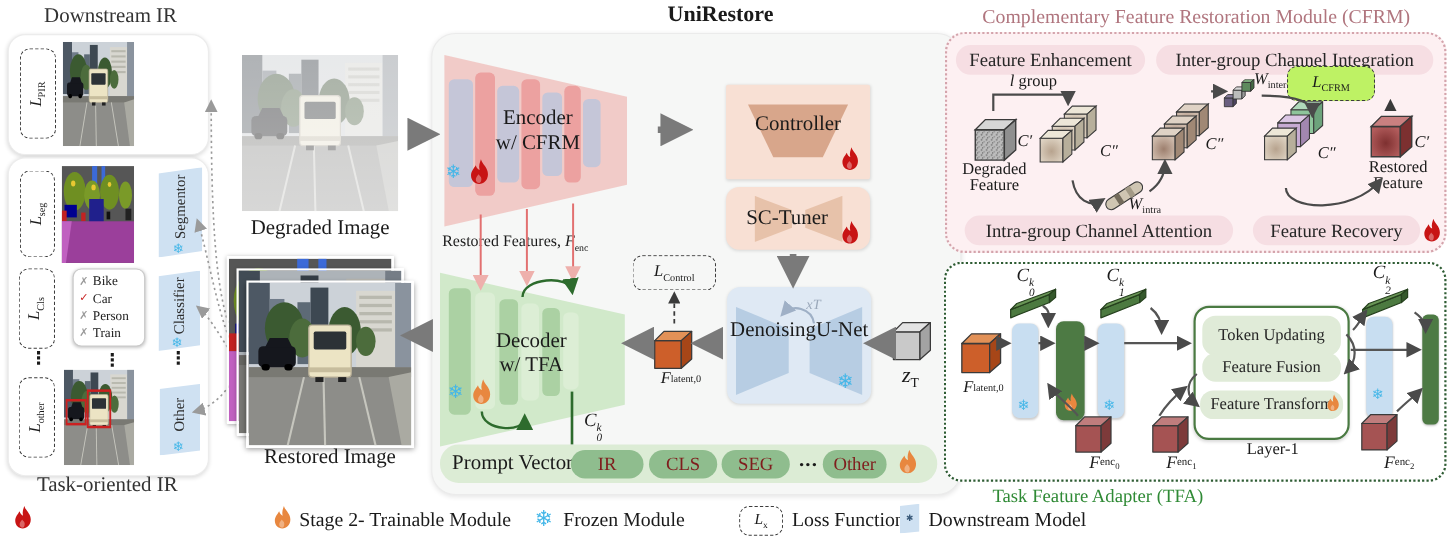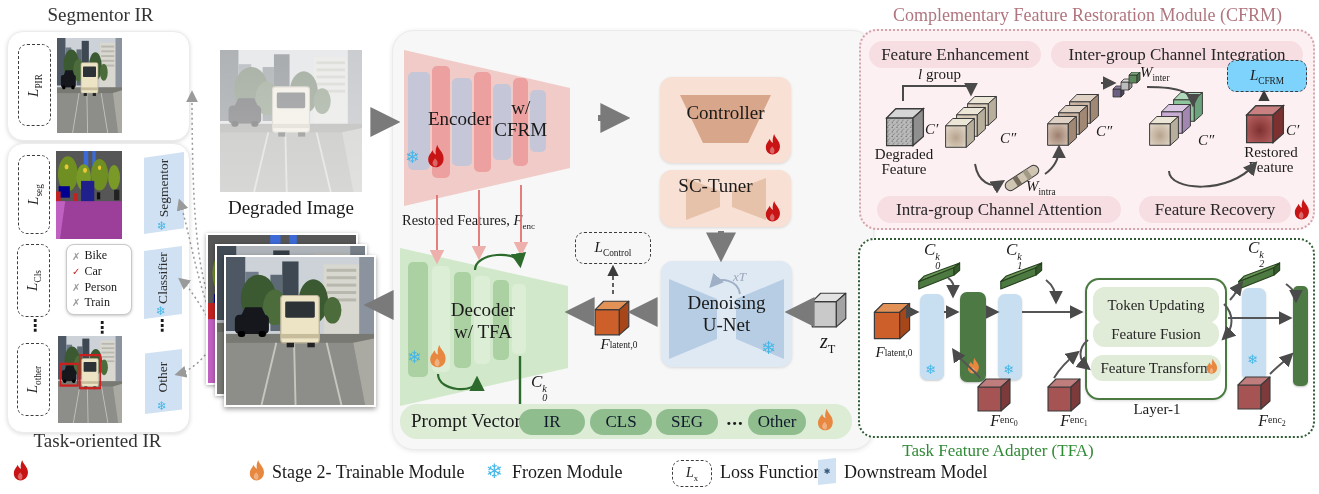--- a/index.html
+++ b/index.html
@@ -20,21 +20,21 @@
   .para .vtxt{font-size:13.5px;color:#2e2e2e}
   .snow{font-family:"DejaVu Sans",sans-serif;color:#45b7e8;line-height:1}
   .clscard{background:#fff;border:1px solid #c9c9c9;border-radius:8px;box-shadow:0 1px 3px rgba(0,0,0,.22);display:flex;flex-direction:column;justify-content:space-evenly;padding:2px 5px;box-sizing:border-box}
   .clsrow{font-size:12px;line-height:1.1;display:flex;gap:4px;align-items:center}
   .clsrow .mk{font-family:"DejaVu Sans",sans-serif;font-size:10px}
   .mk.no{color:#9a9a9a}.mk.ok{color:#c82222}
   .panelR{border-radius:18px;box-sizing:border-box}
   .pill{border-radius:14px;display:flex;align-items:center;justify-content:center;font-size:17px;color:#262626}
   .pillP{background:#f6dee3}
   .pillG{background:#e0ebd8;border-radius:12px;font-size:15px}
-  .chip{border-radius:14px;background:#8fbd8e;color:#0f172a;display:flex;align-items:center;justify-content:center;font-size:17px}
+  .chip{border-radius:14px;background:#8fbd8e;color:#7f1d1d;display:flex;align-items:center;justify-content:center;font-size:17px}
   .blueBar{background:#c8def1;border-radius:7px;box-shadow:0 1px 2px rgba(0,0,0,.2)}
   .greenBar{background:#4d7a44;border-radius:7px;box-shadow:0 1px 2px rgba(0,0,0,.25)}
   .lab15{font-size:15px}
   .lab19{font-size:19px}
 </style>
 </head>
 <body>
 
 <svg width="0" height="0" style="position:absolute">
 <defs>
@@ -186,21 +186,21 @@
         <path d="M0 0 L7 3.5 L0 7 Z" fill="#9fb0c6"></path>
       </marker>
   <marker id="mBlk" markerWidth="7" markerHeight="7" refX="5" refY="3.5" orient="auto">
         <path d="M0 0 L7 3.5 L0 7 Z" fill="#3a3a3a"></path>
       </marker>
 </defs>
 </svg>
 
 <div class="a" style="left:0;top:0;width:1319px;height:494px">
 
-  <div class="a ctr lab19" style="left:28px;top:5px;width:145px;height:20px;color:#333">Segmentor IR</div>
+  <div class="a ctr lab19" style="left:28px;top:5px;width:145px;height:20px;color:#333">Downstream IR</div>
 
   <div class="a card" style="left:7px;top:31px;width:181px;height:108px">
     <div class="a dash" style="left:10px;top:12px;width:31px;height:80px">
       <div class="vwrap">
           <span class="vtxt math" style="font-size:15px"><i>L</i><sub>PIR</sub></span>
         </div>
     </div>
     <svg class="a" style="left:49px;top:6px" width="65" height="95" viewBox="0 0 65 95">
         <use href="#scene" width="65" height="95"></use>
       </svg>
@@ -296,36 +296,38 @@
 
   <div class="a" style="left:206px;top:233px;width:148px;height:148px;border:2px solid #fff;box-shadow:0 1px 4px rgba(0,0,0,.35)"><svg width="148" height="148" viewBox="0 0 100 100" preserveAspectRatio="none">
         <use href="#segscene" width="100" height="100"></use>
       </svg></div>
   <div class="a" style="left:215px;top:244px;width:148px;height:148px;border:2px solid #fff;box-shadow:0 1px 4px rgba(0,0,0,.35)"><svg width="148" height="148" viewBox="0 0 100 100" preserveAspectRatio="none" style="filter:brightness(.85)">
         <use href="#scene" width="100" height="100"></use>
       </svg></div>
   <div class="a" style="left:224px;top:255px;width:148px;height:148px;border:2px solid #fff;box-shadow:0 2px 5px rgba(0,0,0,.4)"><svg width="148" height="148" viewBox="0 0 100 100" preserveAspectRatio="none">
         <use href="#scene" width="100" height="100"></use>
       </svg></div>
+  <div class="a ctr lab19" style="left:216px;top:406px;width:168px;height:20px">Restored Image</div>
 
   <div class="a" style="left:392px;top:30px;width:480px;height:418px;background:#f6f7f6;border:1px solid #ebebeb;border-radius:22px;box-shadow:0 1px 5px rgba(0,0,0,.10)"></div>
+  <div class="a ctr" style="left:555px;top:1px;width:200px;height:24px;font-weight:bold;font-size:20px">UniRestore</div>
 
   <svg class="a" style="left:402px;top:44px" width="172" height="170" viewBox="0 0 172 170">
     <polygon points="2,6 168,44 168,124 2,162" fill="#f0c5c1" opacity="0.88"></polygon>
     <g opacity="0.95">
       <rect x="6" y="28" width="22" height="98" rx="5" fill="#c3c6d9"></rect>
       <rect x="30" y="22" width="18" height="112" rx="5" fill="#ec9f9e"></rect>
       <rect x="50" y="34" width="20" height="88" rx="5" fill="#c3c6d9"></rect>
       <rect x="72" y="28" width="17" height="100" rx="5" fill="#ec9f9e"></rect>
       <rect x="91" y="40" width="18" height="76" rx="5" fill="#c3c6d9"></rect>
       <rect x="111" y="34" width="15" height="88" rx="5" fill="#ec9f9e"></rect>
       <rect x="128" y="46" width="16" height="62" rx="5" fill="#c3c6d9"></rect>
     </g>
   </svg>
-  <div class="a ctr lab19" style="left:428px;top:96px;width:122px;height:46px;line-height:1.15;">
+  <div class="a ctr lab19" style="left:428px;top:96px;width:122px;height:46px;line-height:1.15;flex-direction:column">
     <span>Encoder</span>
       <span>w/ CFRM</span>
   </div>
   <span class="a snow" style="left:405px;top:149px;font-size:17px">❄</span>
   <svg class="a" style="left:424px;top:144px;color:#c81414" width="24" height="28">
       <use href="#flame" width="24" height="28"></use>
     </svg>
 
   <div class="a nw math" style="left:402px;top:212px;font-size:14.5px">
     <span>Restored Features, </span><i>F</i><sub>enc</sub>
@@ -351,47 +353,47 @@
       <use href="#flame" width="24" height="28"></use>
     </svg>
 
   <div class="a math" style="left:531px;top:372px;font-size:17px">
     <i>C</i><span class="stack">
         <sup>k</sup>
         <sub>0</sub>
       </span>
   </div>
 
-  <div class="a" style="left:660px;top:77px;width:131px;height:86px;background:#f8e0d4;border-radius:12px;box-shadow:0 1px 3px rgba(0,0,0,.12)">
+  <div class="a" style="left:660px;top:77px;width:131px;height:86px;background:#f8e0d4;border-radius:2px;box-shadow:0 1px 3px rgba(0,0,0,.12)">
     <svg class="a" style="left:18px;top:16px" width="95" height="52" viewBox="0 0 95 52">
         <polygon points="2,2 93,2 70,50 25,50" fill="#d8a68b"></polygon>
       </svg>
     <div class="a ctr lab19" style="left:0;top:24px;width:131px;height:24px">Controller</div>
     <svg class="a" style="left:102px;top:56px;color:#c81414" width="22" height="26">
         <use href="#flame" width="22" height="26"></use>
       </svg>
   </div>
 
   <div class="a" style="left:660px;top:170px;width:131px;height:57px;background:#f8e0d4;border-radius:12px;box-shadow:0 1px 3px rgba(0,0,0,.12)">
     <svg class="a" style="left:26px;top:8px" width="80" height="42" viewBox="0 0 80 42">
       <polygon points="0,0 34,13 34,29 0,42" fill="#e7c2aa"></polygon>
         <polygon points="80,0 46,13 46,29 80,42" fill="#e7c2aa"></polygon>
     </svg>
-    <div class="a ctr lab19" style="left:0;top:4px;width:111px;height:24px">SC-Tuner</div>
+    <div class="a ctr lab19" style="left:0;top:17px;width:111px;height:24px">SC-Tuner</div>
     <svg class="a" style="left:102px;top:30px;color:#c81414" width="22" height="26">
         <use href="#flame" width="22" height="26"></use>
       </svg>
   </div>
 
   <div class="a" style="left:661px;top:261px;width:131px;height:106px;background:#dfe9f4;border-radius:12px;box-shadow:0 1px 3px rgba(0,0,0,.12)">
     <svg class="a" style="left:8px;top:18px" width="115" height="80" viewBox="0 0 115 80">
       <polygon points="0,0 48,20 48,60 0,80" fill="#b7cde3"></polygon>
         <polygon points="115,0 67,20 67,60 115,80" fill="#b7cde3"></polygon>
     </svg>
-    <div class="a ctr lab19" style="left:0;top:30px;width:131px;height:46px;flex-direction:column;line-height:1.15">
+    <div class="a ctr lab19" style="left:0;top:16px;width:131px;height:46px;flex-direction:row;line-height:1.15">
       <span>Denoising</span>
         <span>U-Net</span>
     </div>
     <span class="a math nw" style="left:72px;top:8px;font-size:13px;color:#9aa8ba"><i>xT</i></span>
     <span class="a snow" style="left:100px;top:78px;font-size:18px">❄</span>
   </div>
 
   <svg class="a" style="left:808px;top:288px;--f:#c9c9c9;--t:#e3e3e3;--s:#a3a3a3" width="42" height="42">
       <use href="#cube" width="42" height="42"></use>
     </svg>
@@ -488,21 +490,21 @@
     <g style="--f:#8ec59b;--t:#b0d8ba;--s:#6da37c">
         <use href="#cube" x="24" y="0" width="36" height="36"></use>
       </g>
     <g style="--f:#c7abd3;--t:#dbc6e4;--s:#a287b0">
         <use href="#cube" x="12" y="12" width="36" height="36"></use>
       </g>
     <use href="#cube-bei" x="0" y="24" width="36" height="36"></use>
   </svg>
   <span class="a math nw" style="left:1198px;top:132px;font-size:15px;font-style:italic">C″</span>
 
-  <div class="a dash ctr" style="left:1227px;top:60px;width:78px;height:30px;background:#7dd3fc">
+  <div class="a dash ctr" style="left:1170px;top:60px;width:78px;height:30px;background:#bef264">
     <span class="math nw" style="font-size:15px"><i>L</i><sub>CFRM</sub></span>
   </div>
   <svg class="a" style="left:1242px;top:100px" width="46" height="46">
       <use href="#cube-dred" width="46" height="46"></use>
     </svg>
   <span class="a math nw" style="left:1286px;top:122px;font-size:15px;font-style:italic">C′</span>
   <div class="a ctr lab15" style="left:1238px;top:144px;width:66px;height:16px">Restored</div>
   <div class="a ctr lab15" style="left:1243px;top:159px;width:56px;height:16px">Feature</div>
 
   <svg class="a" style="left:859px;top:29px" width="456" height="201" viewBox="0 0 456 201">

